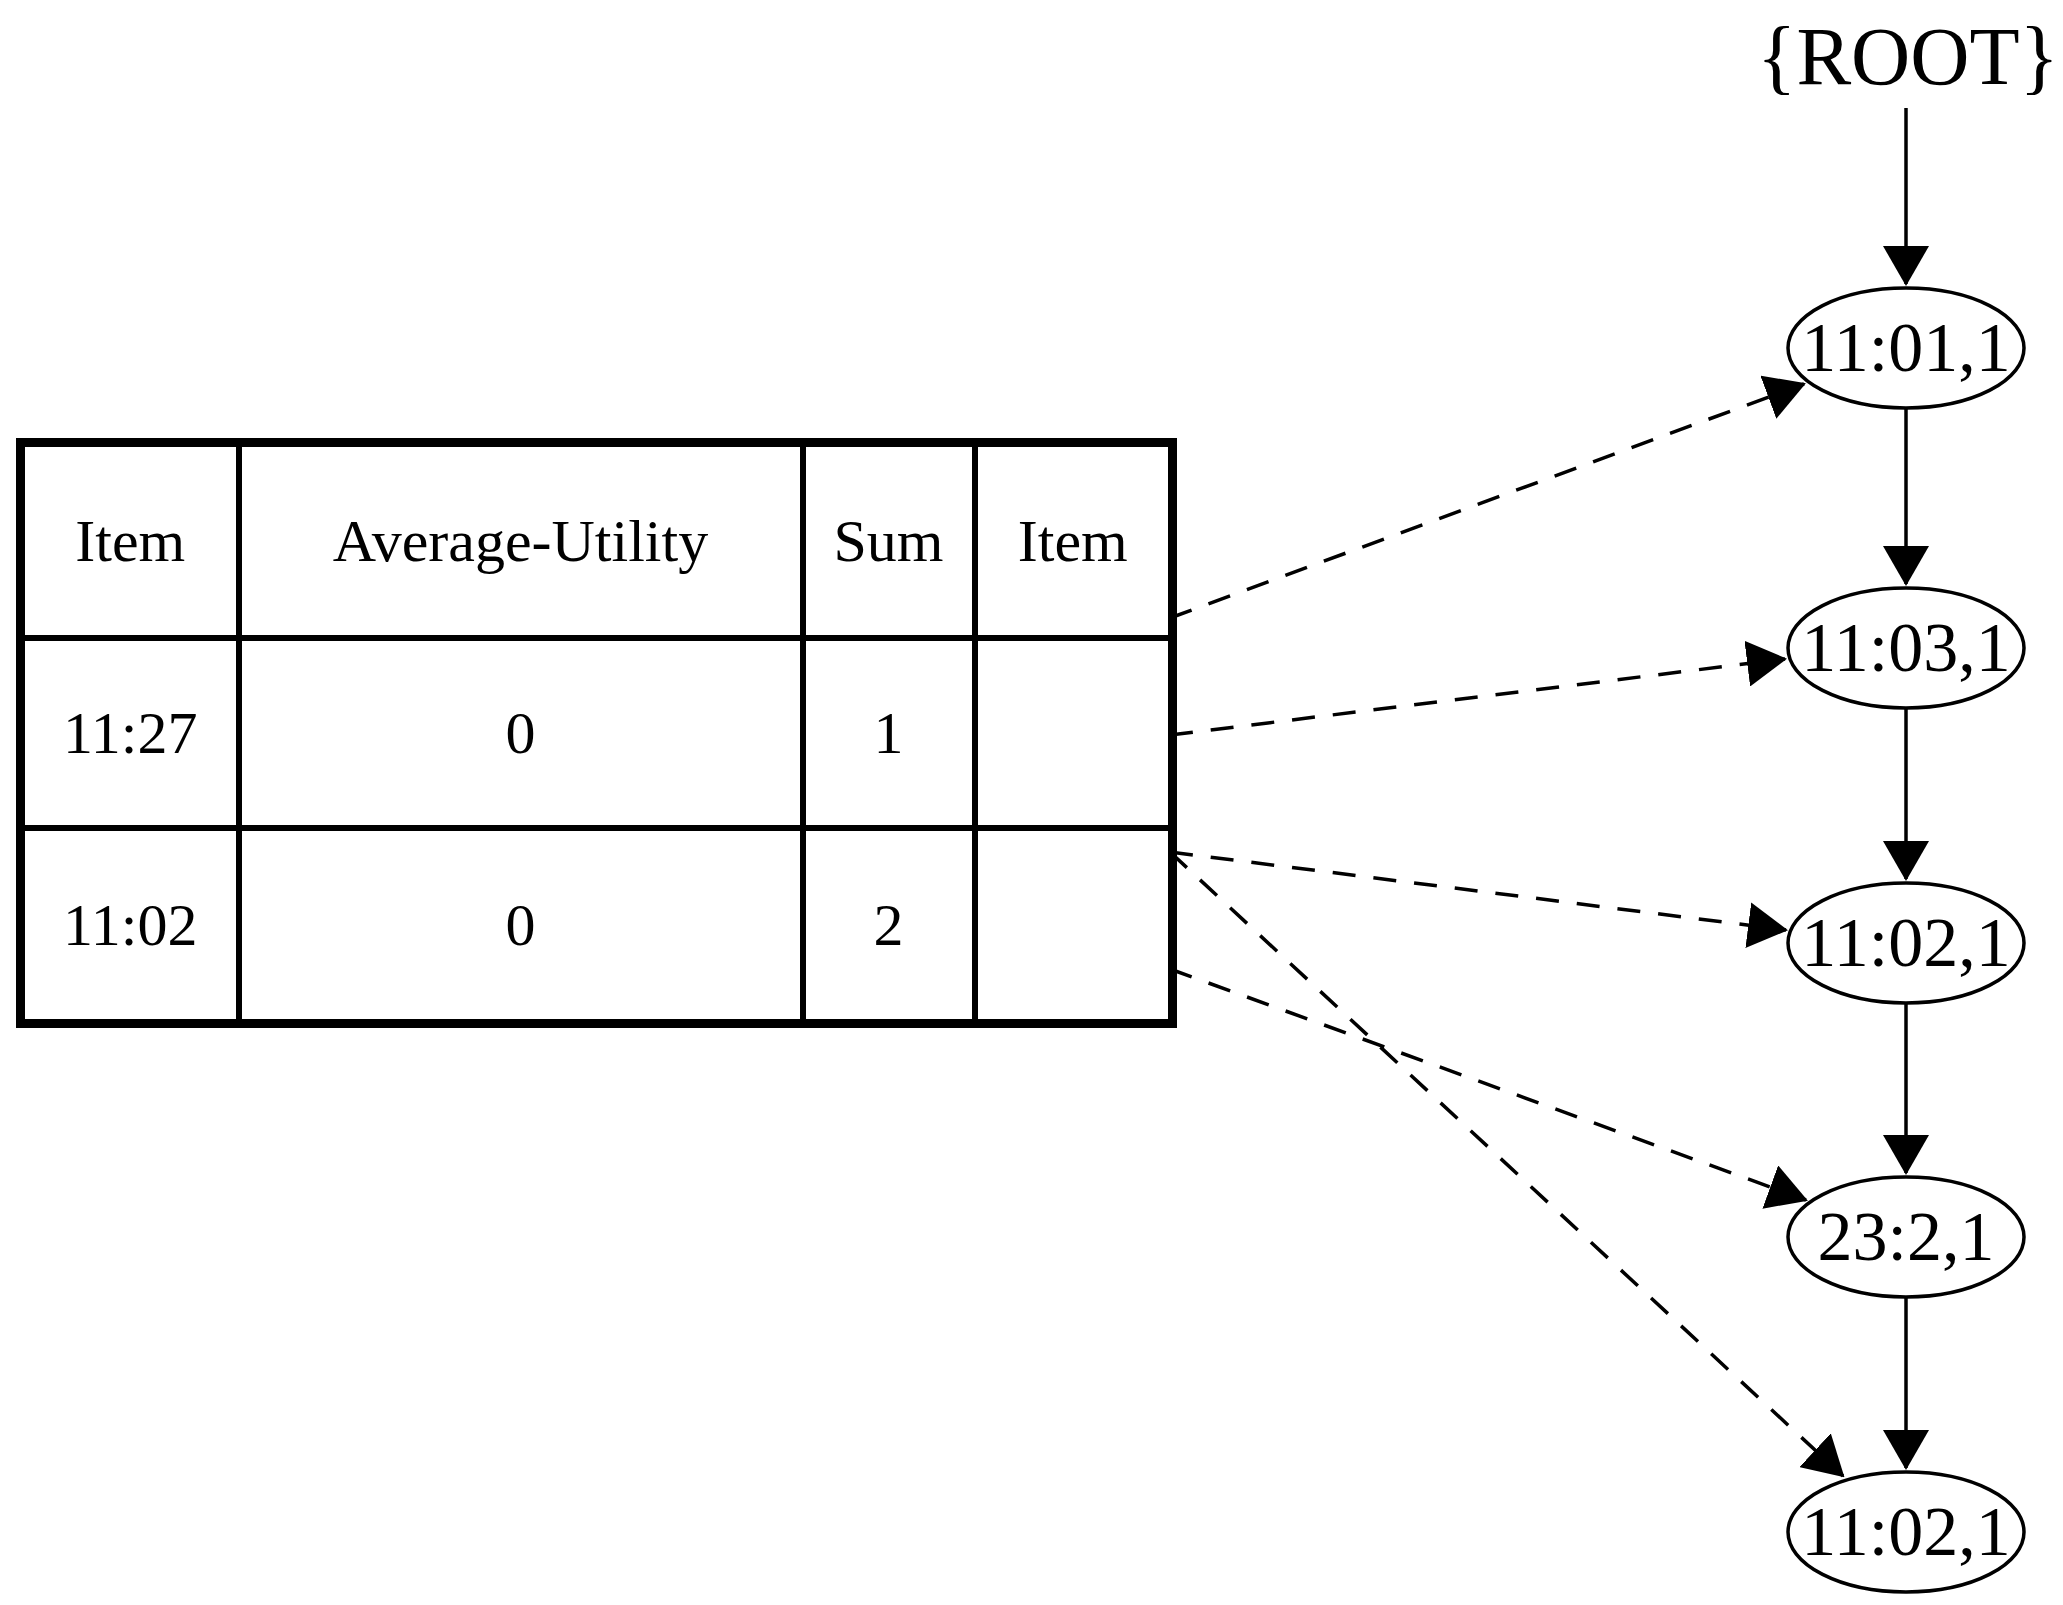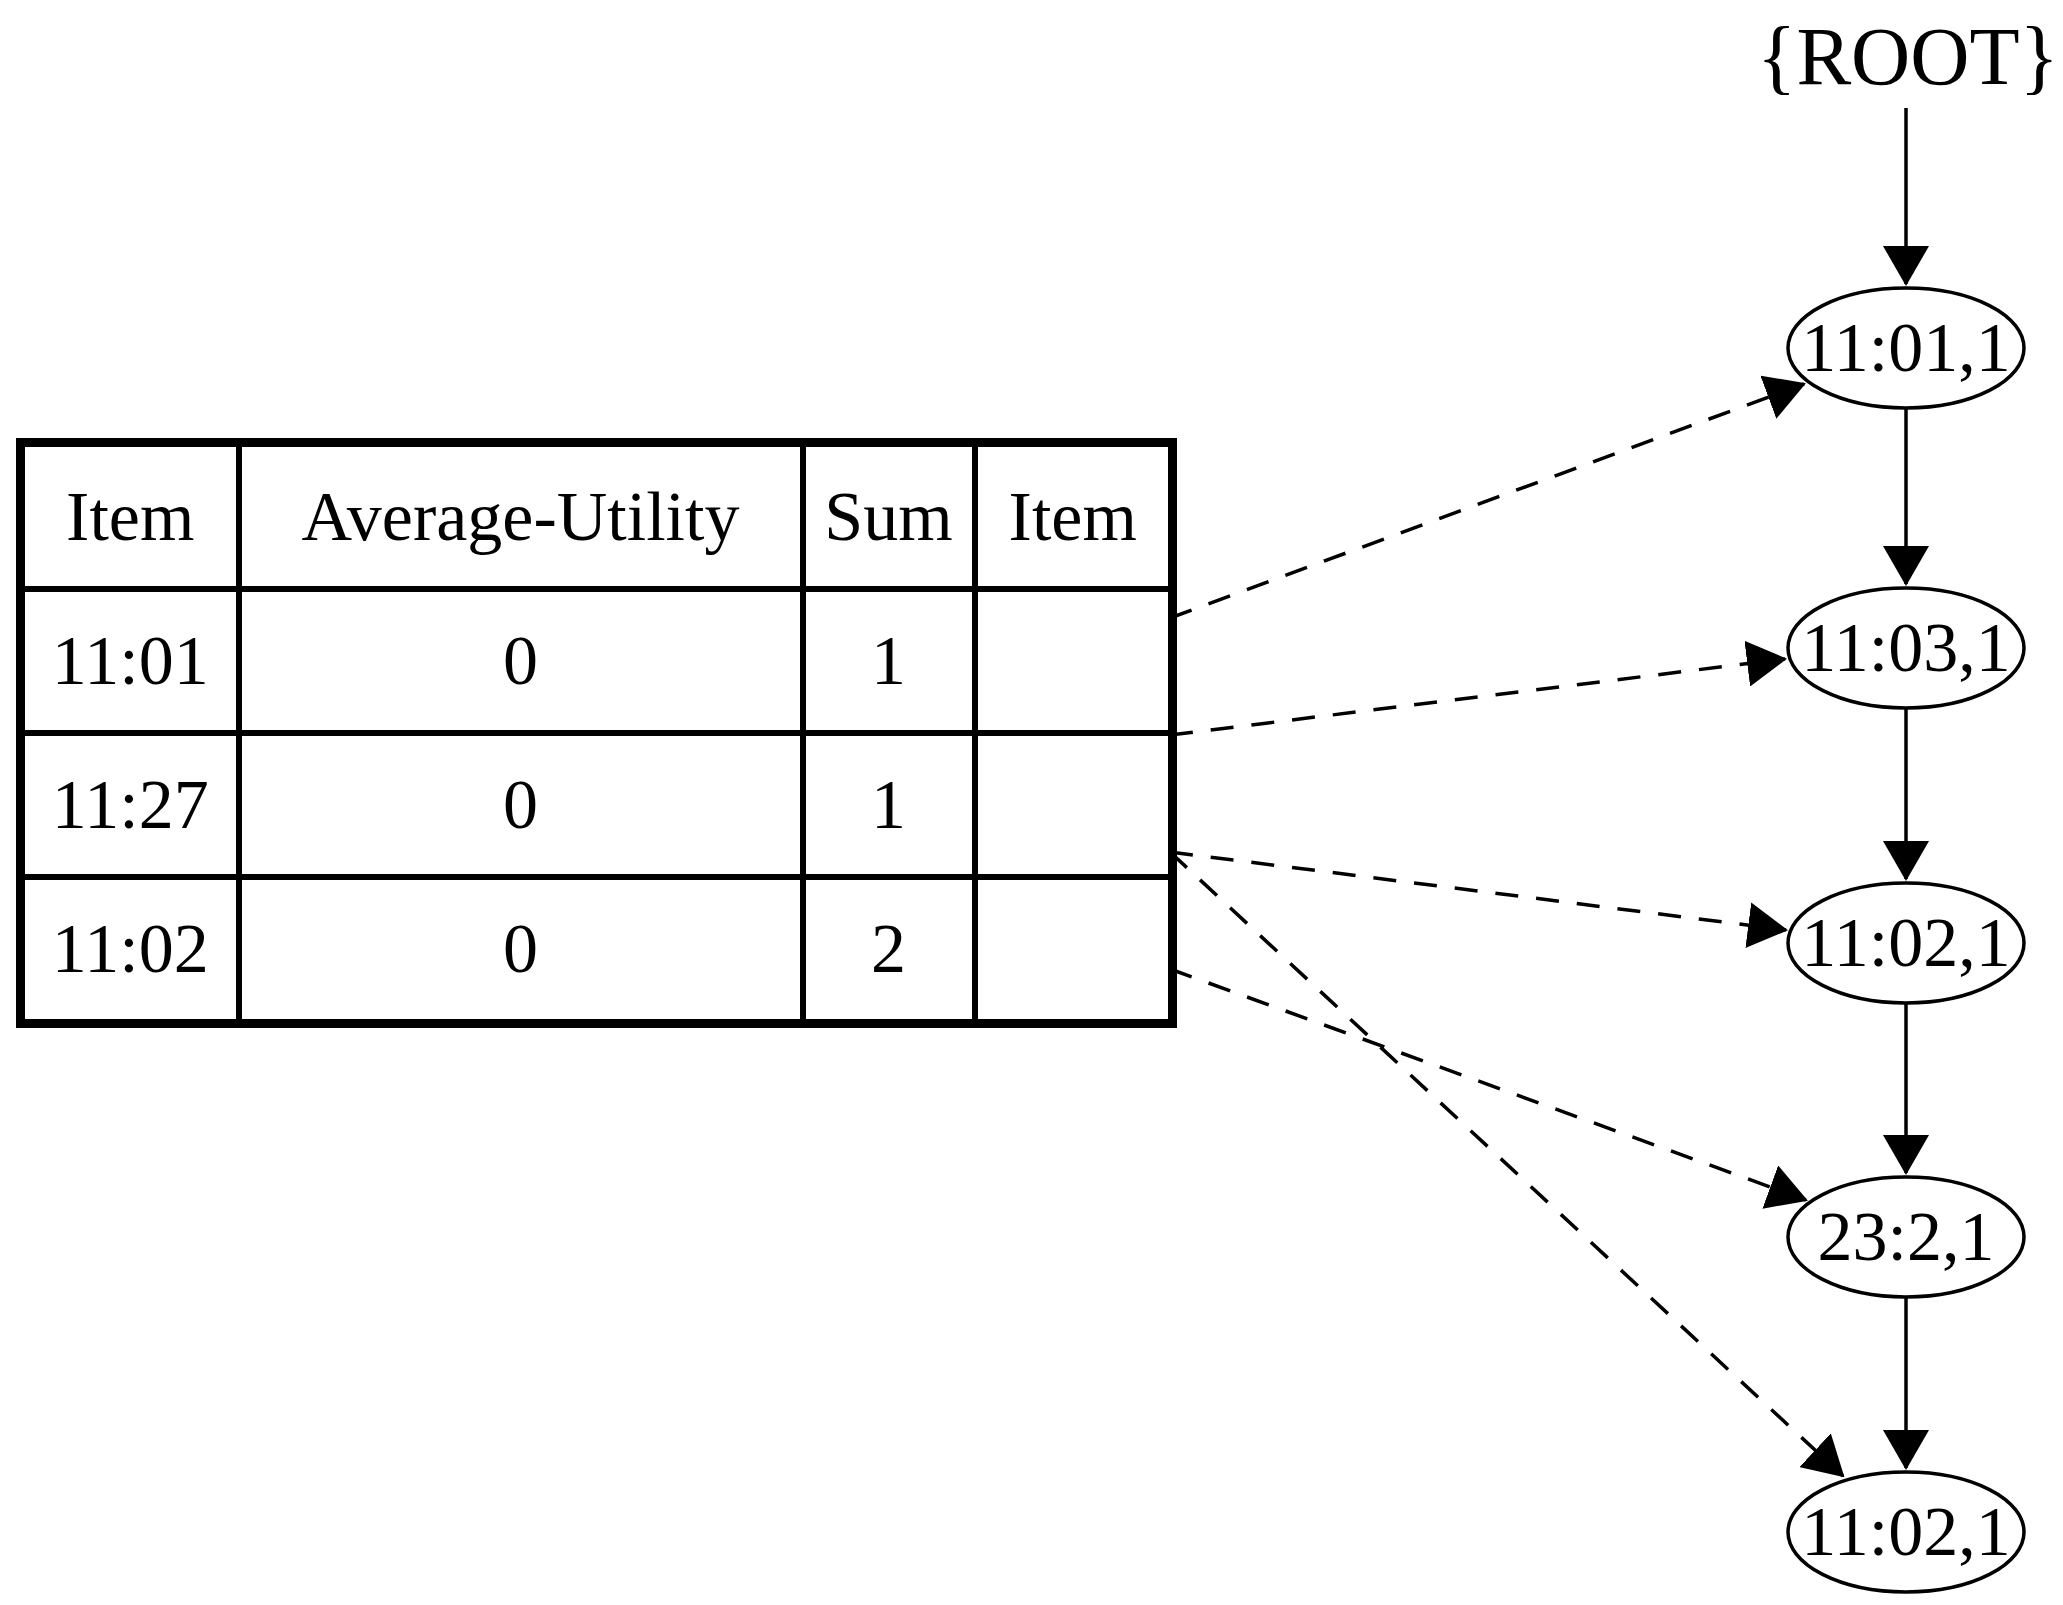--- a/index.html
+++ b/index.html
@@ -20,21 +20,21 @@
     width: 1152px;
     height: 590px;
     border-collapse: collapse;
     table-layout: fixed;
     border: 9px solid #000;
   }
   table.utiltable td, table.utiltable th {
     border: 6px solid #000;
     text-align: center;
     vertical-align: middle;
-    font-size: 70px;
+    font-size: 60px;
     font-weight: normal;
     line-height: 1;
     padding: 0;
     overflow: hidden;
     white-space: nowrap;
   }
   
   svg.tree {
     position: absolute;
     left: 0; top: 0;
@@ -62,26 +62,20 @@
       <col style="width:564px">
       <col style="width:172px">
       <col style="width:198px">
     </colgroup>
     <tbody>
         <tr>
       <th>Item</th>
       <th>Average-Utility</th>
       <th>Sum</th>
       <th>Item</th>
-    </tr>
-    <tr>
-      <td>11:01</td>
-      <td>0</td>
-      <td>1</td>
-      <td></td>
     </tr>
     <tr>
       <td>11:27</td>
       <td>0</td>
       <td>1</td>
       <td></td>
     </tr>
     <tr>
       <td>11:02</td>
       <td>0</td>

